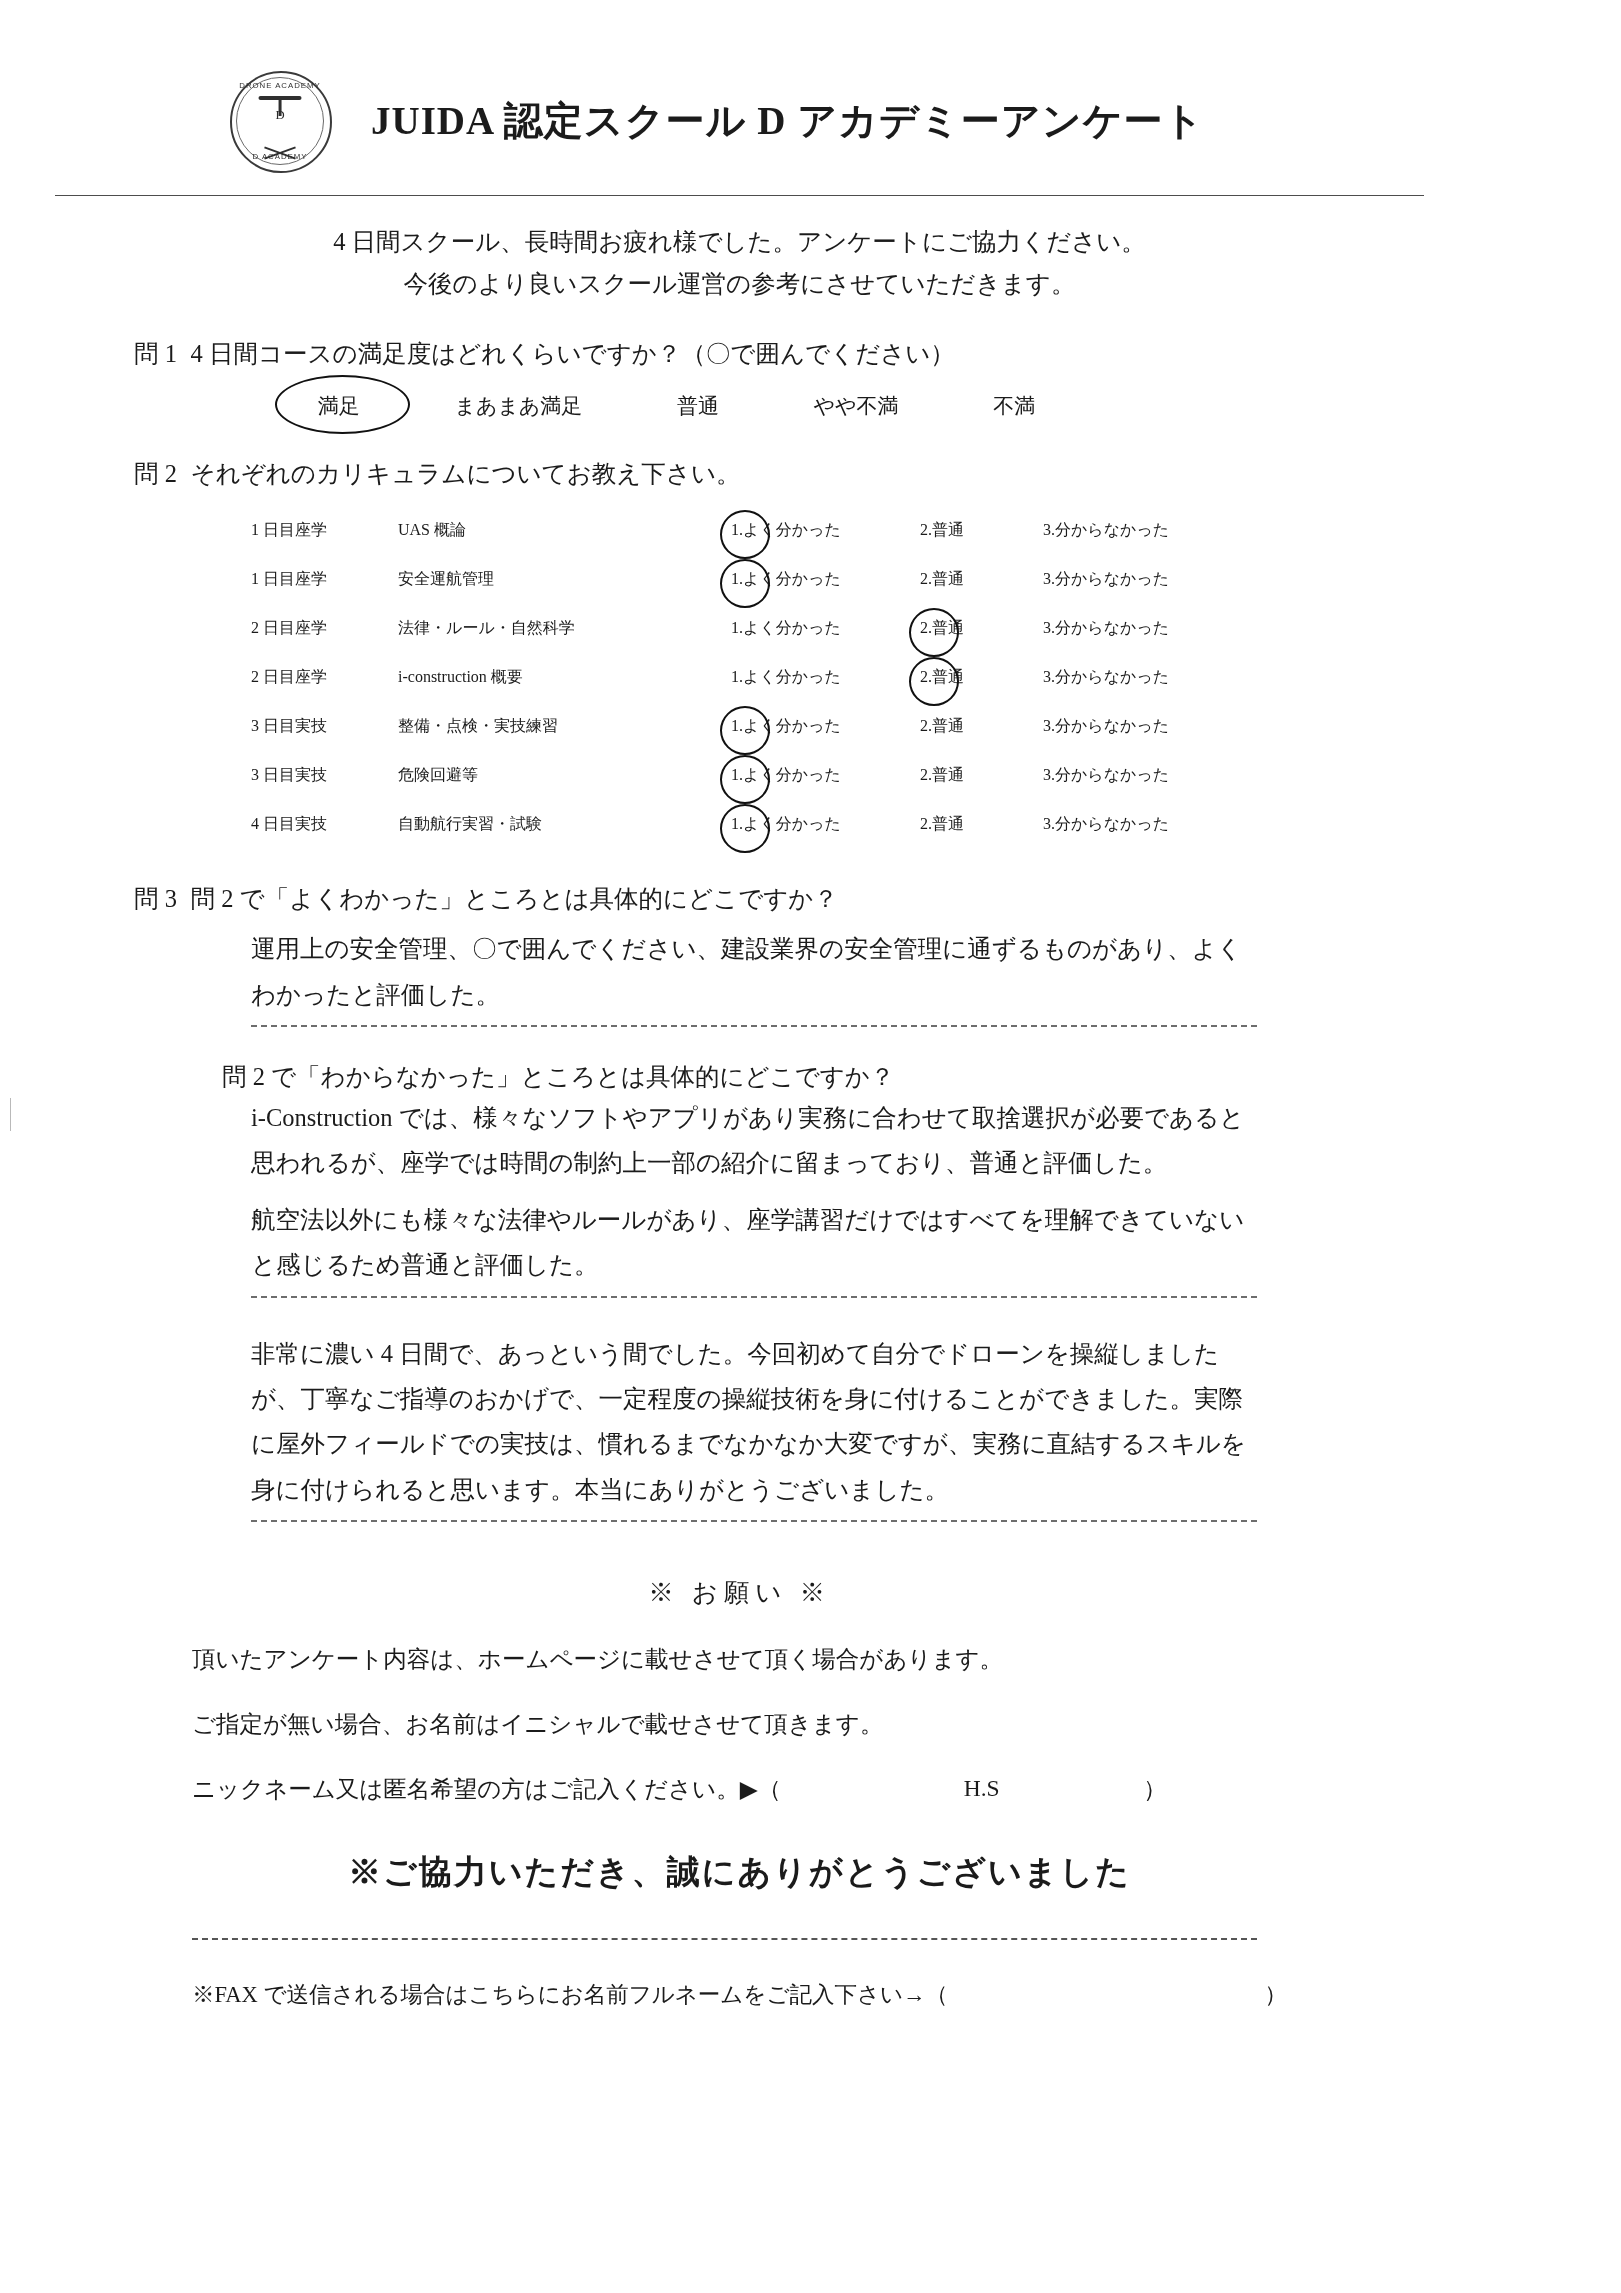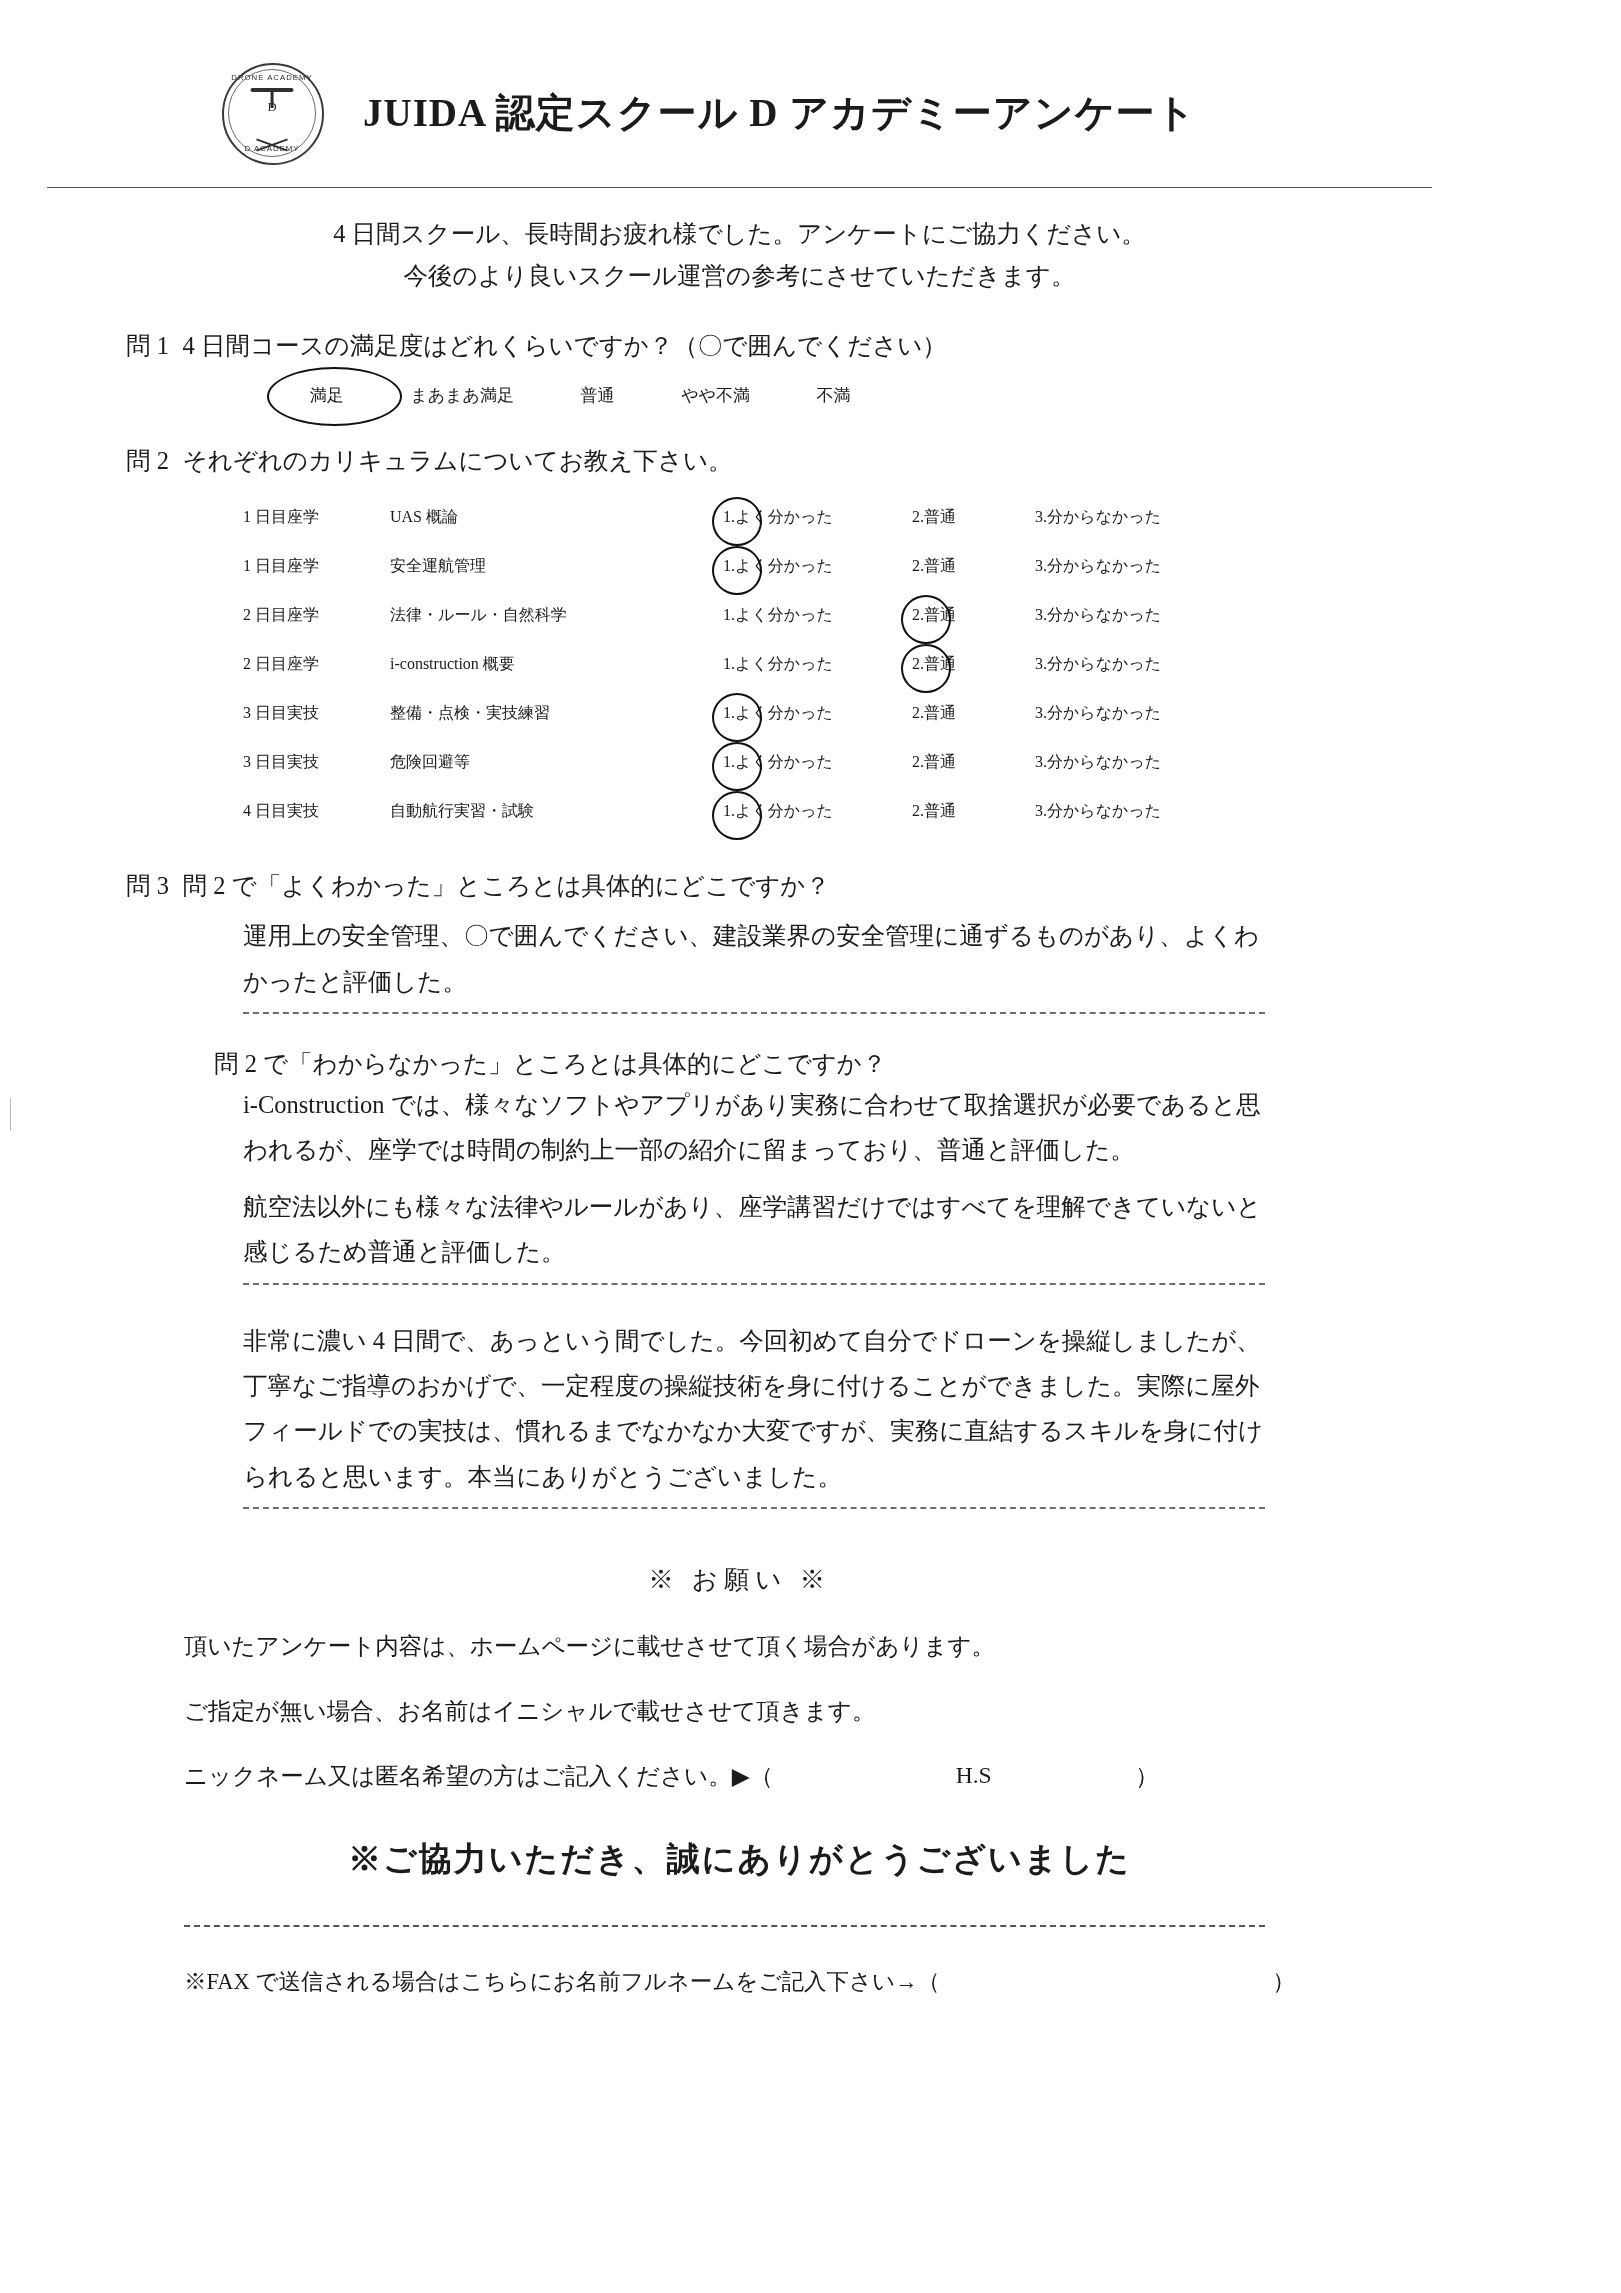--- a/index.html
+++ b/index.html
@@ -13,21 +13,21 @@
     font-family: "Liberation Serif", "DejaVu Serif", serif;
     color: #1b1b1b;
     position: relative;
     overflow: hidden;
   }
   .page {
     position: relative;
     width: 1479px;
     height: 2294px;
     box-sizing: border-box;
-    padding: 8px;
+    padding: 16px;
   }
 
   
   .header {
     display: flex;
     align-items: center;
     padding: 47px 0 0 206px;
     gap: 33px;
   }
   .logo {
@@ -123,23 +123,23 @@
   .q-line {
     font-size: 24.5px;
     padding-left: 118px;
     margin-top: 33px;
   }
   .q-num { margin-right: 13.7px; }
 
   .scale {
     margin-top: 17.6px;
     padding-left: 294px;
-    font-size: 17px;
+    font-size: 21px;
     display: flex;
-    gap: 51px;
+    gap: 79px;
     align-items: center;
   }
   .scale .opt { position: relative; padding: 3.9px 7.8px; }
   .scale .opt.circled::before {
     content: "";
     position: absolute;
     left: -35px; top: -12.7px;
     width: 131px; height: 55px;
     border: 2.2px solid #111;
     border-radius: 50%;

